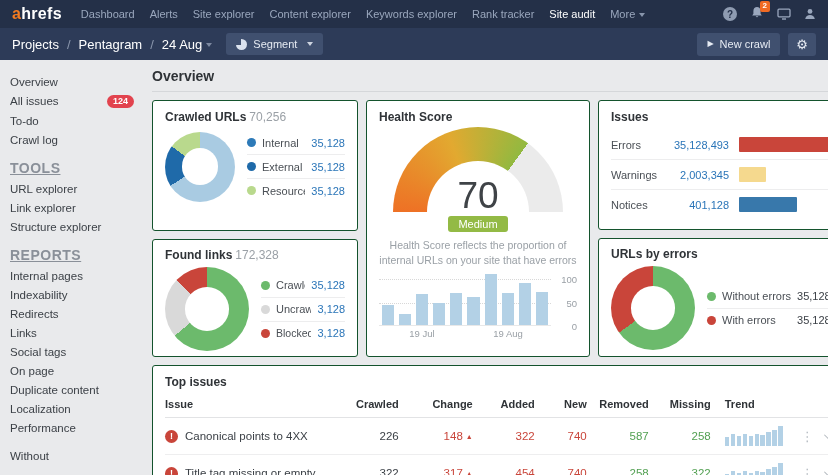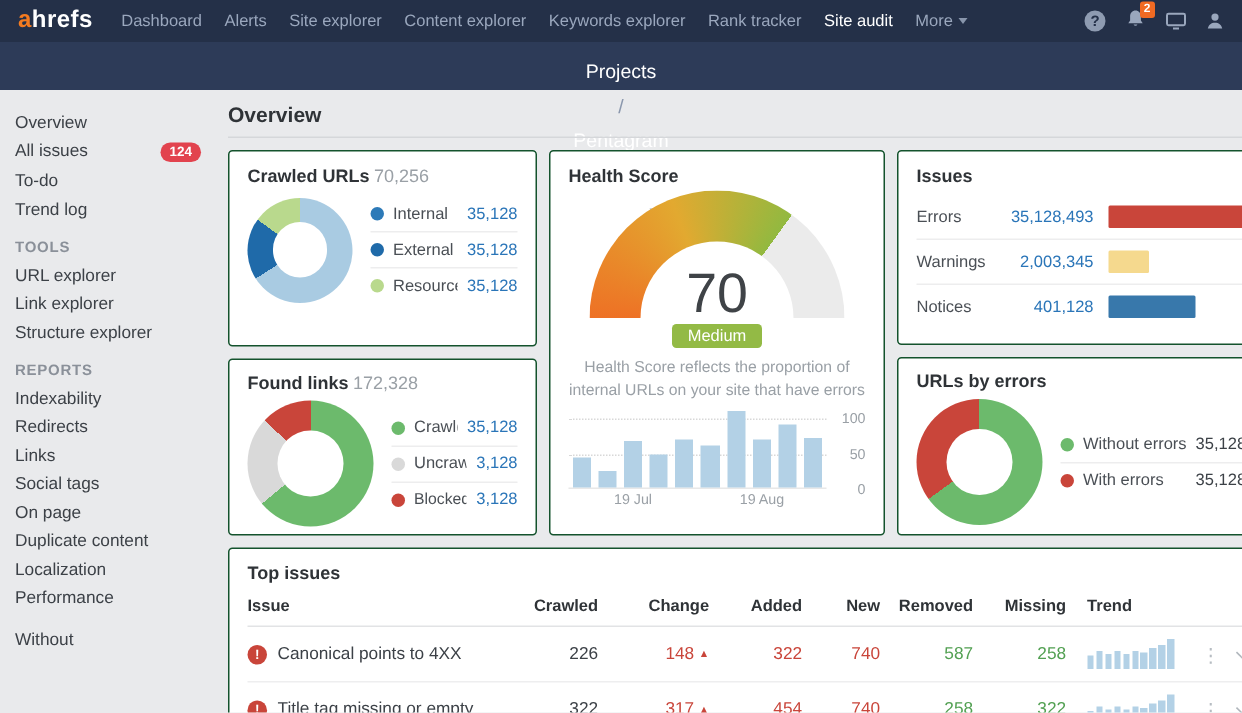--- a/index.html
+++ b/index.html
@@ -12,35 +12,35 @@
   .logo .logo-a { color:#f47b20; }
   .nav-item { color:#9aa7bd; font-size:11px; cursor:pointer; white-space:nowrap; }
   .nav-item.active { color:#fff; }
   .nav-right { margin-left:auto; display:flex; align-items:center; gap:13px; }
   .help-ic { width:14px; height:14px; border-radius:50%; background:#8e9bb1; color:#243048; font-size:10px; font-weight:bold; display:flex; align-items:center; justify-content:center; }
   .bell-wrap { position:relative; }
   .bell-badge { position:absolute; top:-5px; right:-6px; background:#f06a23; color:#fff; font-size:8px; font-weight:bold; padding:1px 3px; border-radius:2px; line-height:1.1; }
   .caret { display:inline-block; width:0; height:0; border-left:3.5px solid transparent; border-right:3.5px solid transparent; border-top:4px solid currentColor; margin-left:4px; vertical-align:middle; opacity:.85; }
 
   
-  .subheader { height:32px; background:#2d3b58; display:flex; align-items:center; padding:12px 12px; color:#fff; gap:8px;flex-direction:column; }
+  .subheader { height:32px; background:#2d3b58; display:flex; align-items:center; padding:12px 12px; color:#fff; gap:8px; }
   .crumb { font-size:13px; color:#fff; }
   .crumb-sep { color:#8b97ad; font-size:13px; }
   .btn-dark { background:#40506f; border:none; border-radius:3px; color:#e6ebf3; font-size:11px; padding:5px 10px; display:inline-flex; align-items:center; gap:6px; cursor:pointer; }
   .pie-ic { width:11px; height:11px; border-radius:50%; background:conic-gradient(#dbe2ee 0 268deg, rgba(0,0,0,0) 268deg 360deg); display:inline-block; }
   .play-ic { font-size:8px; line-height:1; }
   .gear-btn { padding:4px 8px; font-size:13px; }
   .sub-right { margin-left:auto; display:flex; gap:8px; }
 
   
   .layout { display:flex; height:389px; }
   .sidebar { width:140px; flex:0 0 140px; padding:12px 6px 0 10px; }
   .side-item { display:flex; align-items:center; padding:3.5px 0; font-size:11.5px; color:#3c4147; cursor:pointer; }
   .side-badge { margin-left:auto; background:#e2434e; color:#fff; border-radius:8px; font-size:9px; font-weight:bold; padding:1.5px 6px; }
-  .side-head { font-size:10px; color:#8a9099; font-weight:bold; letter-spacing:.5px; margin:11px 0 3px; }
+  .side-head { font-size:14px; color:#8a9099; font-weight:bold; letter-spacing:.5px; margin:11px 0 3px;text-decoration:underline; }
   .side-gap { height:9px; }
 
   .main { flex:1; padding:8px 10px 0 12px; }
   .page-title { font-size:14px; font-weight:bold; color:#2f3337; padding-bottom:7px; border-bottom:1px solid #d5d7da; margin-bottom:8px; }
 
   .grid { display:grid; grid-template-columns:206px 224px 1fr; gap:8px; align-items:start; }
   .col { display:flex; flex-direction:column; gap:8px; }
   .card { background:#fff; border:1px solid #14532d; border-radius:3px; padding:9px 12px; overflow:hidden; }
   .card-title { font-weight:bold; font-size:12px; color:#2f3337; }
   .card-total { color:#9aa0a6; font-weight:normal; margin-left:3px; }
@@ -170,35 +170,38 @@
         <span>Overview</span>
       </div>
     <div class="side-item">
         <span>All issues</span>
         <span class="side-badge">124</span>
       </div>
     <div class="side-item">
         <span>To-do</span>
       </div>
     <div class="side-item">
-        <span>Trend log</span>
+        <span>Crawl log</span>
       </div>
 
     <div class="side-head">TOOLS</div>
     <div class="side-item">
         <span>URL explorer</span>
       </div>
     <div class="side-item">
         <span>Link explorer</span>
       </div>
     <div class="side-item">
         <span>Structure explorer</span>
       </div>
 
     <div class="side-head">REPORTS</div>
+    <div class="side-item">
+        <span>Internal pages</span>
+      </div>
     <div class="side-item">
         <span>Indexability</span>
       </div>
     <div class="side-item">
         <span>Redirects</span>
       </div>
     <div class="side-item">
         <span>Links</span>
       </div>
     <div class="side-item">

